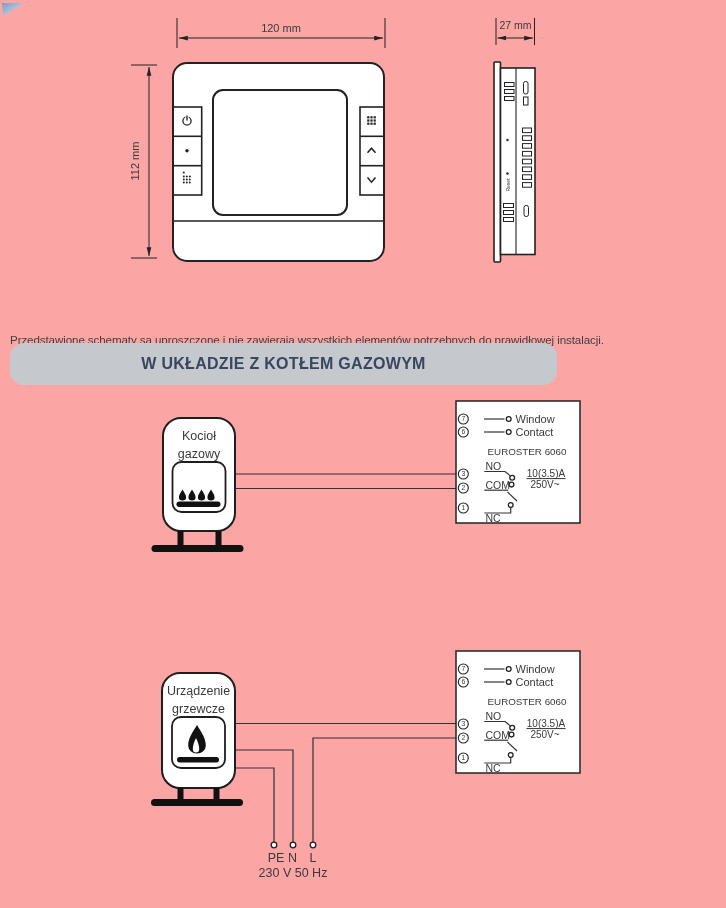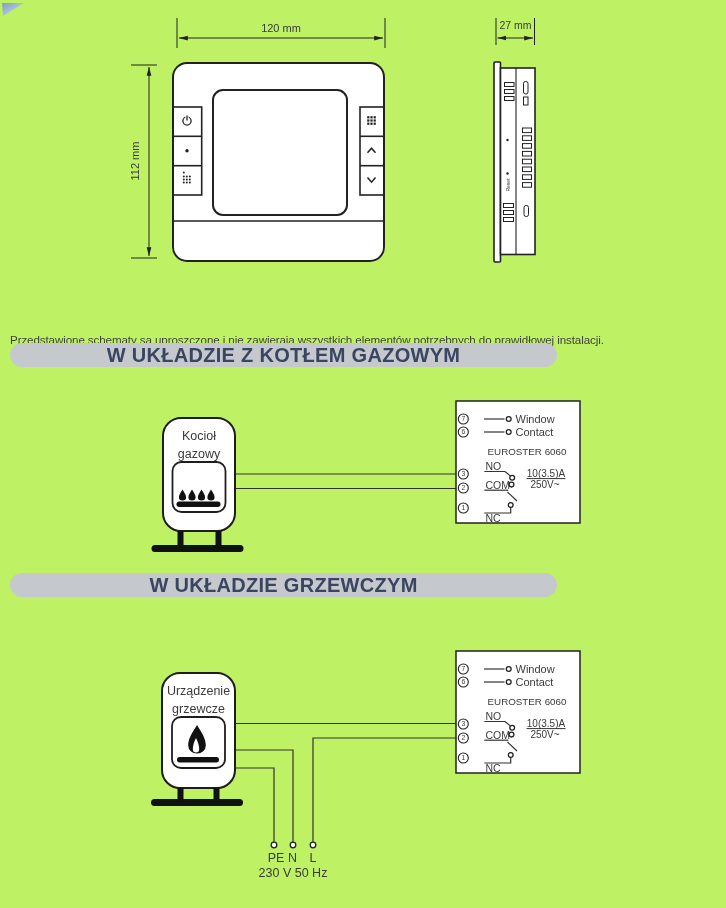--- a/index.html
+++ b/index.html
@@ -1,36 +1,36 @@
 <!DOCTYPE html>
 <html><head>
 <meta charset="utf-8">
 <style>
   html,body{margin:0;padding:0;}
   .page{
     position:relative;
     width:726px;height:908px;
-    background:#bef264;
+    background:#fca5a5;
     font-family:"Liberation Sans",sans-serif;
     overflow:hidden;
     text-decoration:underline;
   }
   .page svg.layer{position:absolute;left:0;top:0;}
   svg text{font-family:"Liberation Sans",sans-serif;fill:#3a3a3a;}
   .note{
     position:absolute;left:10px;top:315px;width:712px;
     font-size:11.6px;color:#3f3f3f;white-space:nowrap;
     letter-spacing:-0.1px;
     margin-top:18px;
   }
   .banner{
-    position:absolute;left:10px;width:547px;height:24px;
+    position:absolute;left:10px;width:547px;height:42px;
     border-radius:14px;background:#c5c8cc;
     display:flex;align-items:center;justify-content:center;
-    color:#3a4660;font-weight:bold;font-size:20px;letter-spacing:0.3px;
+    color:#3a4660;font-weight:bold;font-size:16px;letter-spacing:0.3px;
   }
   .banner.first{top:343px;}
   .banner.second{top:573px;}
 </style>
 </head>
 <body>
 
 <div class="page">
 
   <svg class="layer" width="726" height="908" viewBox="0 0 726 908">
@@ -257,17 +257,14 @@
       <text x="293" y="877" font-size="12.5" text-anchor="middle">230 V 50 Hz</text>
     </g>
   </svg>
 
   <p class="note">Przedstawione schematy są uproszczone i nie zawierają wszystkich elementów potrzebnych do prawidłowej instalacji.</p>
 
   <div class="banner first">
     <span>W UKŁADZIE Z KOTŁEM GAZOWYM</span>
   </div>
 
-  <div class="banner second">
-    <span>W UKŁADZIE GRZEWCZYM</span>
-  </div>
 
 </div>
 
 </body></html>

